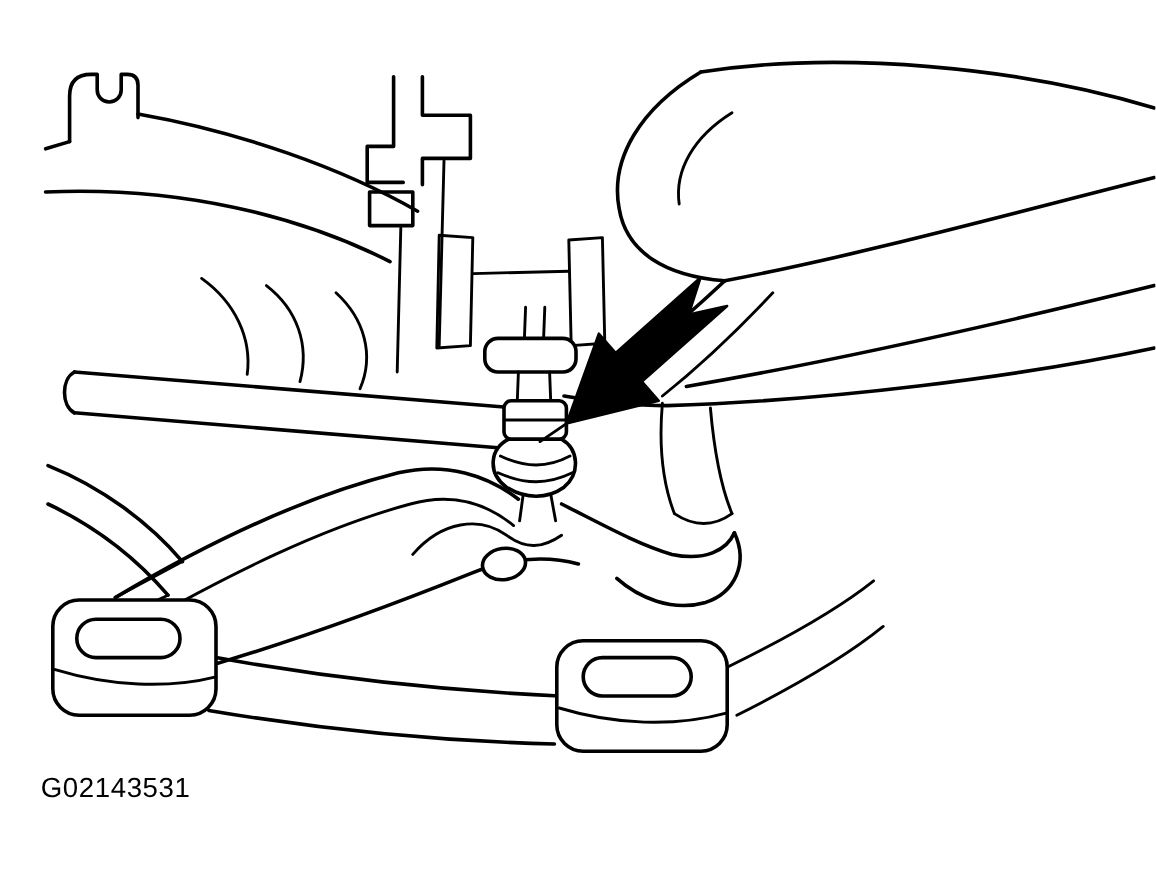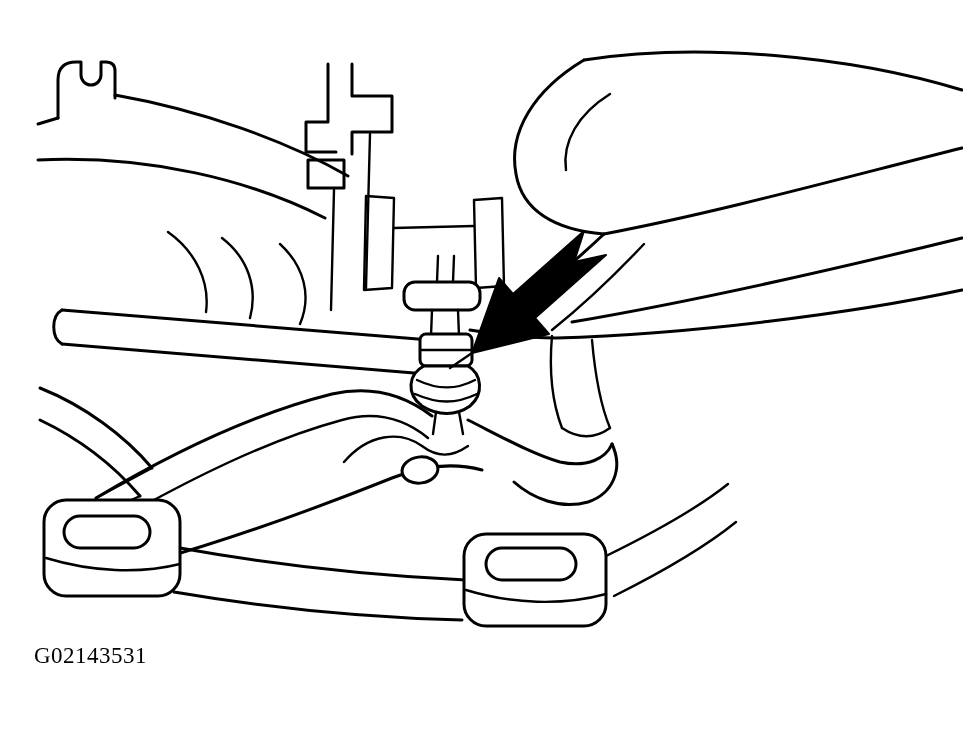--- a/index.html
+++ b/index.html
@@ -6,21 +6,21 @@
     --bg:#ffffff;
     --line:#000000;
   }
   html,body{margin:0;padding:0;background:var(--bg);}
   .figure{
     position:relative;
     width:963px;
     height:745px;
     background:var(--bg);
     overflow:hidden;
-    font-family:Liberation Serif, serif;
+    font-family:Liberation Sans, sans-serif;
   }
   .figure svg{position:absolute;inset:0;}
   .stroke{fill:none;stroke:var(--line);stroke-width:3;stroke-linecap:round;stroke-linejoin:round;}
   .stroke-thin{fill:none;stroke:var(--line);stroke-width:2.4;stroke-linecap:round;stroke-linejoin:round;}
   .white-fill{fill:#ffffff;stroke:var(--line);stroke-width:3;stroke-linejoin:round;}
   .caption{
     position:absolute;
     left:34px;
     top:643px;
     font-size:23px;

